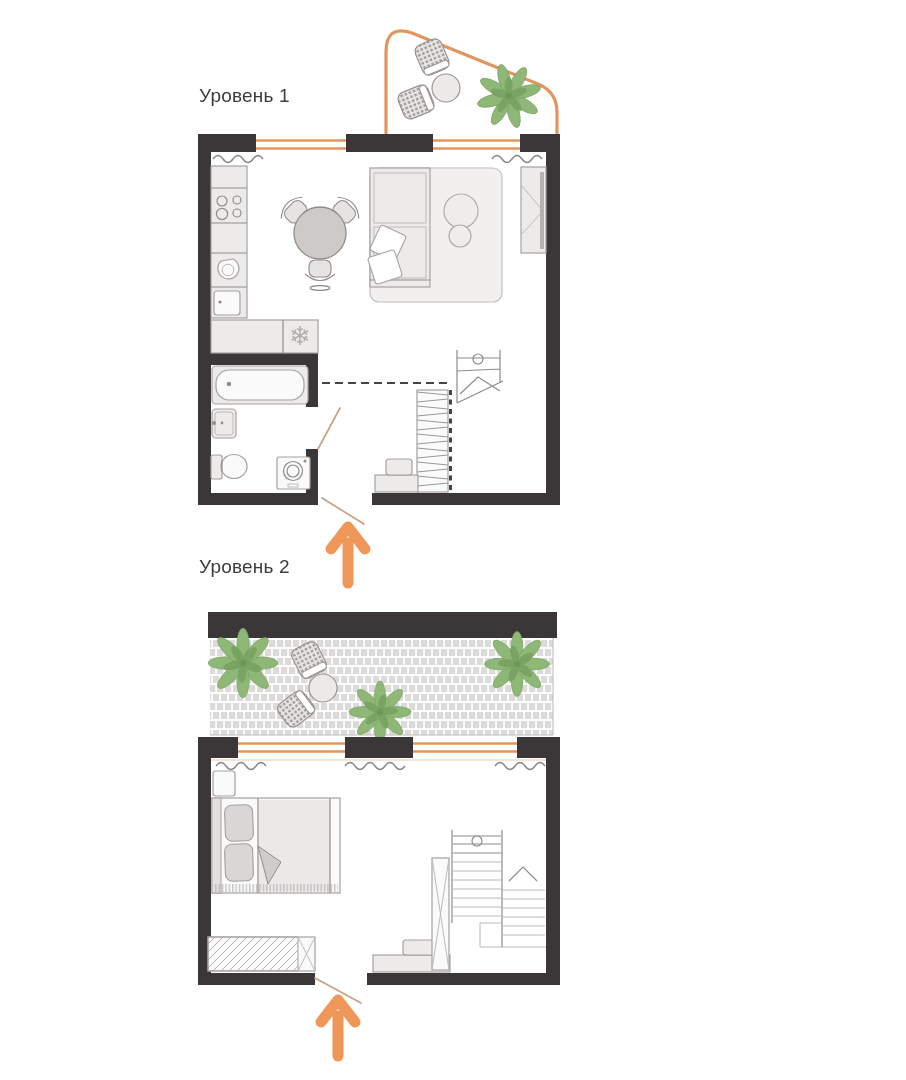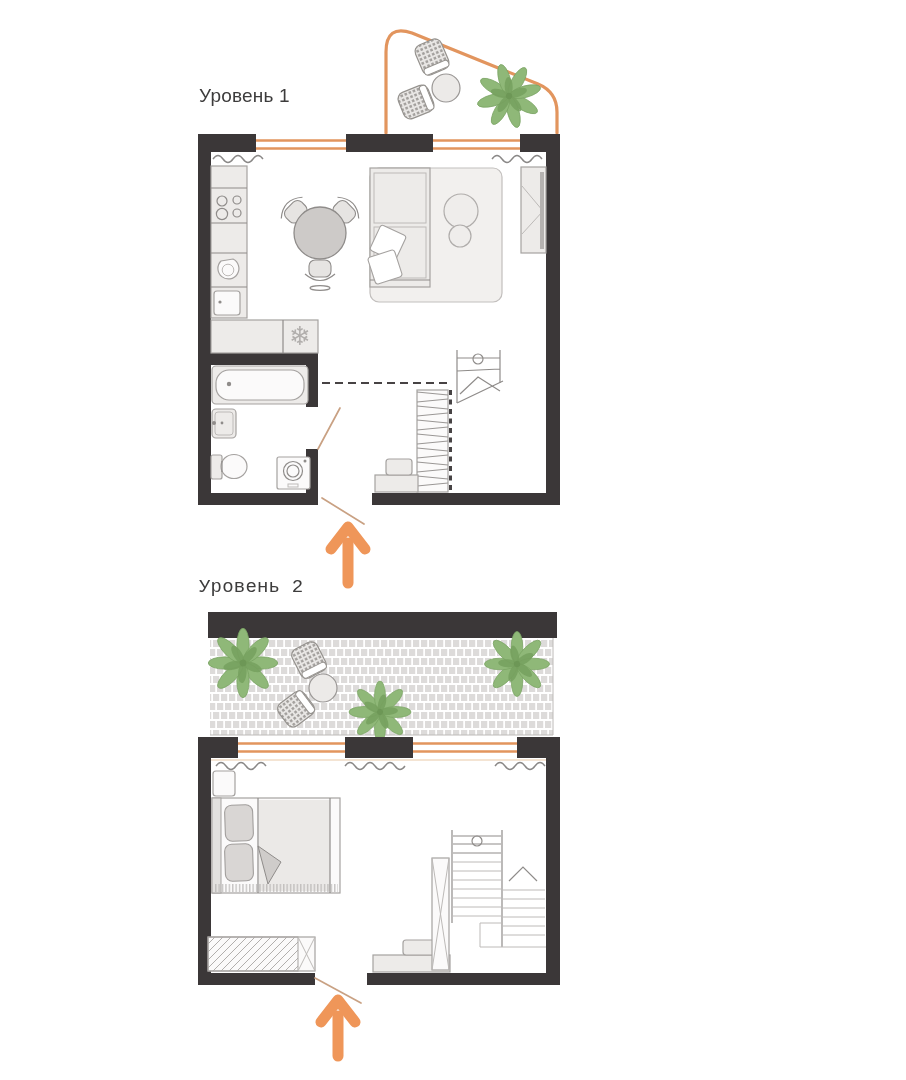--- a/index.html
+++ b/index.html
@@ -1,21 +1,21 @@
 <!DOCTYPE html>
 <html style="--page-bg: #ffffff; --wall: #3b3738; --accent-orange: #ef9659; --window-orange: #e2955e; --door-swing: #c9a183; --plant-green: #8fb878; --plant-dark: #76a05e; --furniture-fill: #edebe9; --furniture-stroke: #a5a2a0; --detail-stroke: #8f8c8a; --table-fill: #cdcac8; --paver-fill: #dddbda; --label-text: #3d3c3c;"><head>
 <meta charset="utf-8">
 <style>
   html,body{margin:0;padding:0;background:#fff;}
   .stage{position:relative;width:906px;height:1080px;background:var(--page-bg,#fff);overflow:hidden;
          font-family:"Liberation Sans", sans-serif;}
   .lvl-label{position:absolute;font-size:19px;font-weight:500;color:var(--label-text,#3d3c3c);
              letter-spacing:.2px;}
   #label-l1{left:199px;top:85px;}
-  #label-l2{left:199px;top:576px;font-family:Liberation Mono, monospace;}
+  #label-l2{left:199px;top:556px;}
   svg{position:absolute;left:0;top:0;}
   .wall{fill:var(--wall,#3b3738);}
   .win{stroke:var(--window-orange,#e2955e);stroke-width:2.6;fill:none;}
   .sill{stroke:#e9c9a8;stroke-width:1.2;fill:none;}
   .balc{stroke:var(--window-orange,#e2955e);stroke-width:3.2;fill:none;stroke-linejoin:round;stroke-linecap:round;}
   .furn{fill:var(--furniture-fill,#edebe9);stroke:var(--furniture-stroke,#a5a2a0);stroke-width:1.2;}
   .furnw{fill:#fbfafa;stroke:var(--furniture-stroke,#a5a2a0);stroke-width:1.2;}
   .det{stroke:var(--detail-stroke,#8f8c8a);stroke-width:1.2;fill:none;}
   .thin{stroke:#bdbab8;stroke-width:1;fill:none;}
   .door{stroke:var(--door-swing,#c9a183);stroke-width:1.7;fill:none;stroke-linecap:round;}

